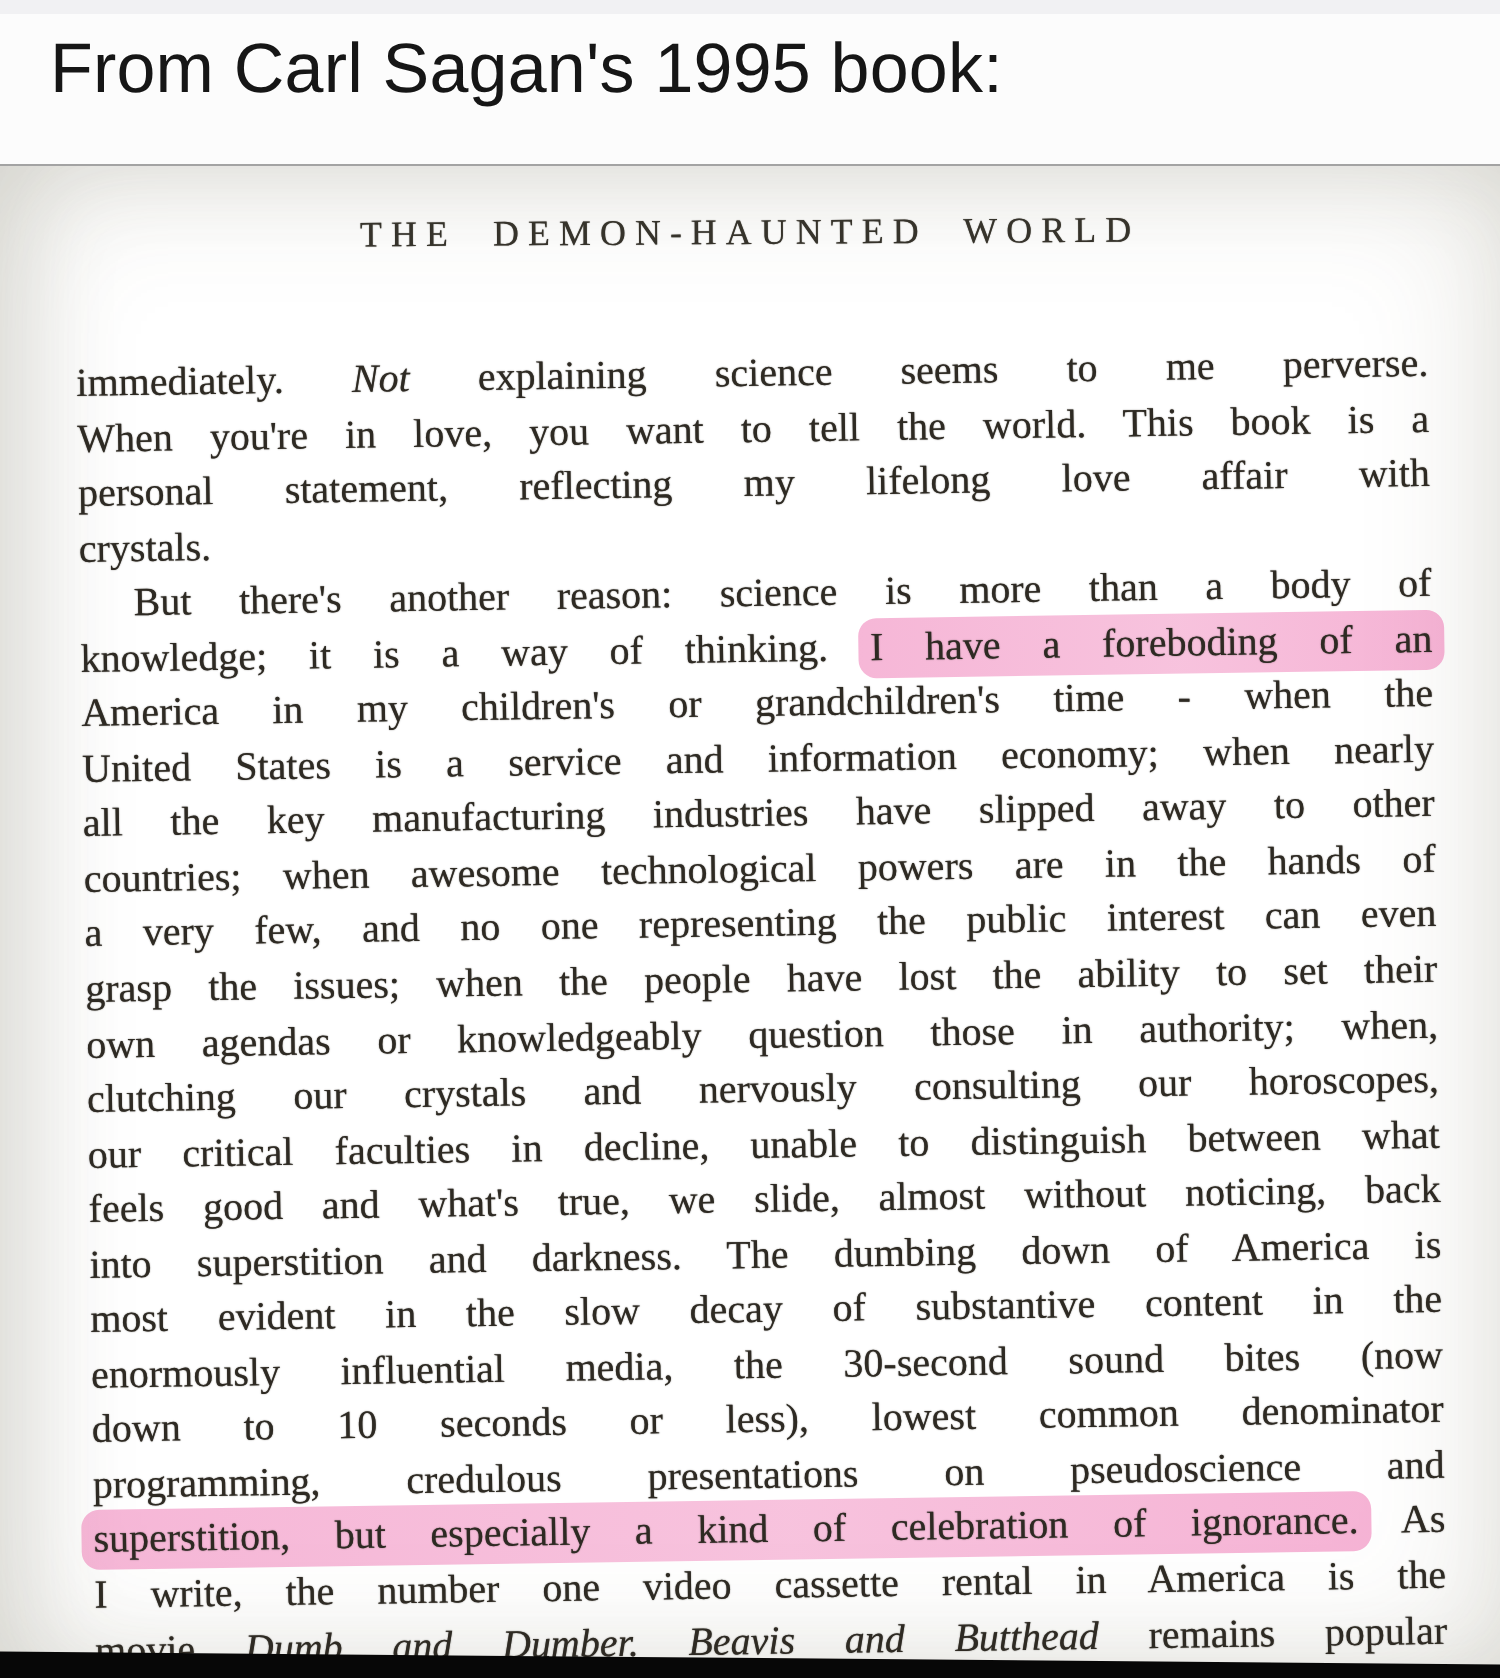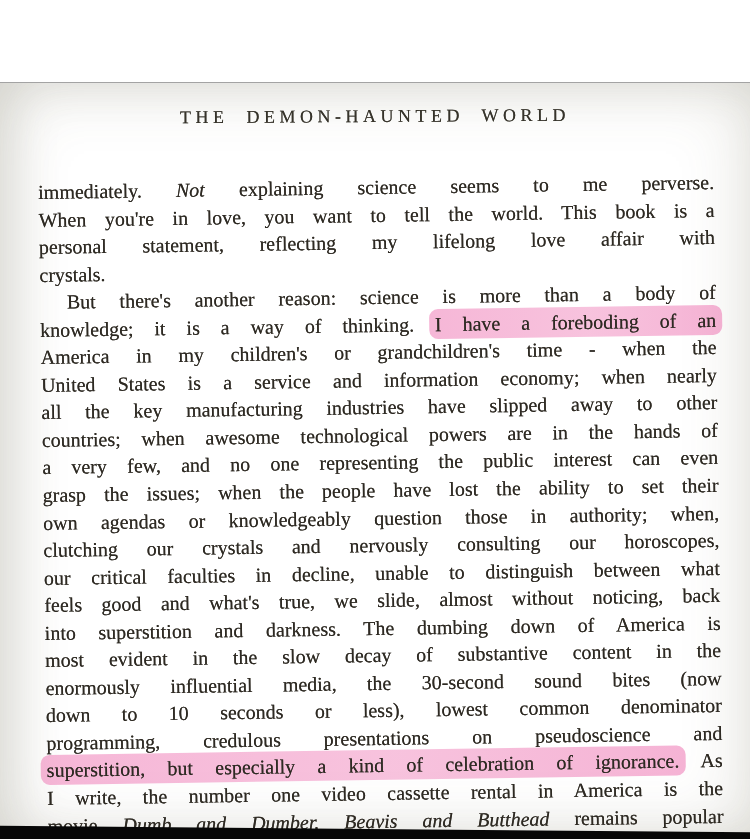--- a/index.html
+++ b/index.html
@@ -63,20 +63,24 @@
   }
   .black-bar{
     position:absolute;left:-14px;right:-14px;bottom:-21px;height:32px;
     background:#070707;transform:rotate(0.5deg);z-index:5;
   }
 </style>
 </head>
 <body>
 
 <div class="frame">
+  <div class="caption-band">
+    <div class="top-strip"></div>
+    <div class="caption-text">From Carl Sagan's 1995 book:</div>
+  </div>
   <div class="photo">
     <div class="page-header">THE DEMON-HAUNTED WORLD</div>
     <div class="body-text">
         <div class="line"><span>immediately. </span><i>Not</i><span> explaining science seems to me perverse.</span></div>
         <div class="line"><span>When you're in love, you want to tell the world. This book is a</span></div>
         <div class="line"><span>personal statement, reflecting my lifelong love affair with</span></div>
         <div class="line pe"><span>crystals.</span></div>
         <div class="line ind"><span>But there's another reason: science is more than a body of</span></div>
         <div class="line"><span>knowledge; it is a way of thinking. </span><span class="mark" style="background: linear-gradient(90deg, rgba(236, 104, 171, 0.48), rgba(236, 104, 171, 0.4) 55%, rgba(236, 104, 171, 0.5));">I have a foreboding of an</span></div>
         <div class="line"><span class="hlbar" style="background: linear-gradient(90deg, rgba(236, 104, 171, 0.5), rgba(236, 104, 171, 0.45) 50%, rgba(236, 104, 171, 0.42));"></span><span>America in my children's or grandchildren's time - when the</span></div>

